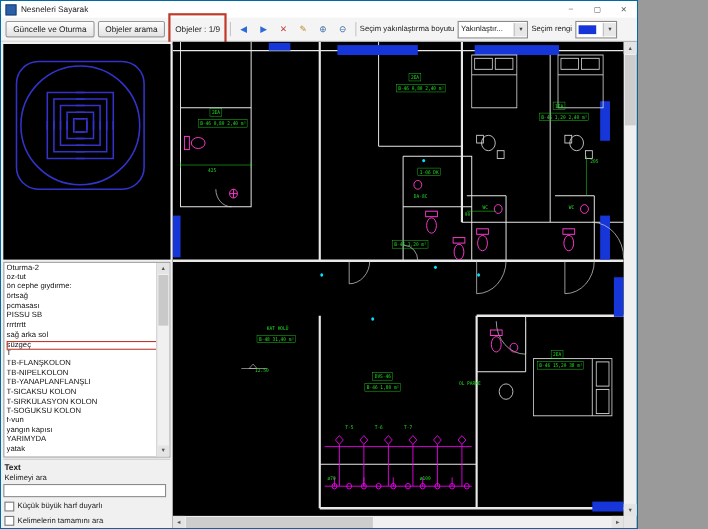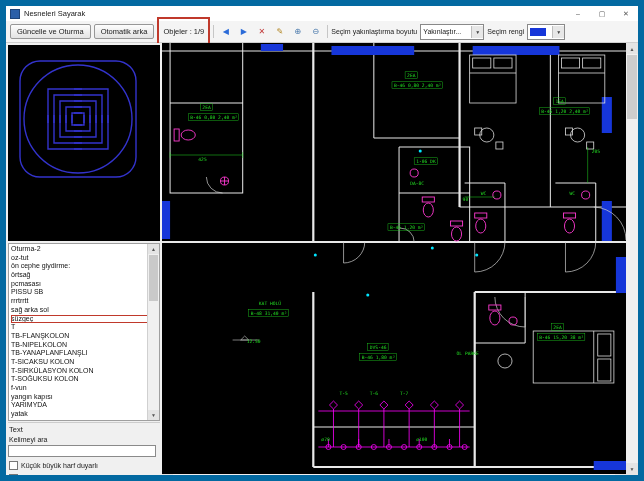--- a/index.html
+++ b/index.html
@@ -1,17 +1,17 @@
 <!DOCTYPE html>
 <html><head>
 <meta charset="utf-8">
 <style>
   html,body{margin:0;padding:0;background:#9a9a9a;}
-  .window{position:relative;width:644px;height:481px;box-sizing:border-box;background:#ffffff;
-          border:6px solid #0369a1;font-family:"Liberation Sans",sans-serif;overflow:hidden;}
+  .window{position:relative;width:580px;height:481px;box-sizing:border-box;background:#ffffff;
+          border:1px solid #0369a1;font-family:"Liberation Sans",sans-serif;overflow:hidden;}
   
   .titlebar{height:15px;background:#ffffff;display:flex;align-items:center;padding-left:4px;}
   .app-icon{width:8px;height:8px;background:#2b5fa8;border:1px solid #1d4379;margin-right:4px;flex:none;}
   .title-text{font-size:7.5px;color:#1a1a1a;white-space:nowrap;}
   .win-controls{margin-left:auto;display:flex;height:15px;}
   .win-btn{width:24px;height:15px;display:flex;align-items:center;justify-content:center;font-size:7px;color:#555;}
   
   .toolbar{height:21px;display:flex;align-items:center;gap:3px;padding:0 4px;background:#f4f4f4;
            border-bottom:1px solid #cfcfcf;}
   .tb-btn{font-size:7.5px;line-height:1;padding:3px 6px;background:linear-gradient(#fdfdfd,#e3e3e3);
@@ -36,21 +36,21 @@
               position:relative;overflow:hidden;margin-bottom:1px;}
   .list-items{position:absolute;left:0;top:0;right:11px;bottom:0;padding:1px 0 0 2px;}
   .list-item{font-size:7px;height:8.7px;line-height:8.7px;color:#111;white-space:nowrap;overflow:hidden;}
   .list-item.selected{outline:1.5px solid #c0392b;outline-offset:-1px;}
   .list-scroll{position:absolute;right:0;top:0;bottom:0;width:11px;background:#f0f0f0;border-left:1px solid #d0d0d0;}
   .scroll-arrow{height:10px;display:flex;align-items:center;justify-content:center;font-size:5px;color:#555;background:#e4e4e4;}
   .scroll-arrow.bottom{position:absolute;bottom:0;left:0;right:0;}
   .list-thumb{position:absolute;top:11px;left:1px;right:1px;height:46px;background:#c9c9c9;}
   
   .text-panel{font-size:7px;color:#1a1a1a;}
-  .text-header{font-weight:normal;font-size:7.5px;padding:2px 1px 1px 1px;border-top:1px solid #cccccc;}
+  .text-header{font-weight:bold;font-size:7.5px;padding:2px 1px 1px 1px;border-top:1px solid #cccccc;}
   .search-label{padding:1px 1px 2px 1px;}
   .search-input{width:148px;height:12px;border:1px solid #8a8a8a;box-sizing:border-box;font-size:7px;
                 padding:0 2px;background:#fff;font-family:inherit;}
   .cb-row{display:flex;align-items:center;gap:3px;margin-top:4px;padding-left:1px;}
   .cb{width:7px;height:7px;border:1px solid #777;background:#fff;flex:none;}
   .cb-label{white-space:nowrap;}
   
   .canvas{flex:1;position:relative;background:#000;overflow:hidden;}
   #cad-svg{position:absolute;left:0;top:0;width:calc(100% - 12px);height:calc(100% - 12px);}
   .vscroll{position:absolute;right:0;top:0;bottom:12px;width:12px;background:#f0f0f0;}
@@ -84,21 +84,21 @@
     <span class="title-text">Nesneleri Sayarak</span>
     <div class="win-controls">
       <span class="win-btn">–</span>
       <span class="win-btn">▢</span>
       <span class="win-btn">✕</span>
     </div>
   </div>
 
   <div class="toolbar">
     <button class="tb-btn">Güncelle ve Oturma</button>
-    <button class="tb-btn">Otomatik arka</button>
+    <button class="tb-btn">Objeler arama</button>
     <span class="objects-counter annotated" style="border-color: rgb(192, 57, 43); outline-color: rgb(192, 57, 43);">Objeler : 1/9</span>
     <div class="tb-sep"></div>
     <div class="tb-icons">
         <div class="tb-icon" style="color: rgb(43, 107, 216);">◀</div>
         <div class="tb-icon" style="color: rgb(43, 107, 216);">▶</div>
         <div class="tb-icon" style="color: rgb(194, 58, 58);">✕</div>
         <div class="tb-icon" style="color: rgb(181, 138, 42);">✎</div>
         <div class="tb-icon" style="color: rgb(58, 110, 165);">⊕</div>
         <div class="tb-icon" style="color: rgb(58, 110, 165);">⊖</div>
       </div>

